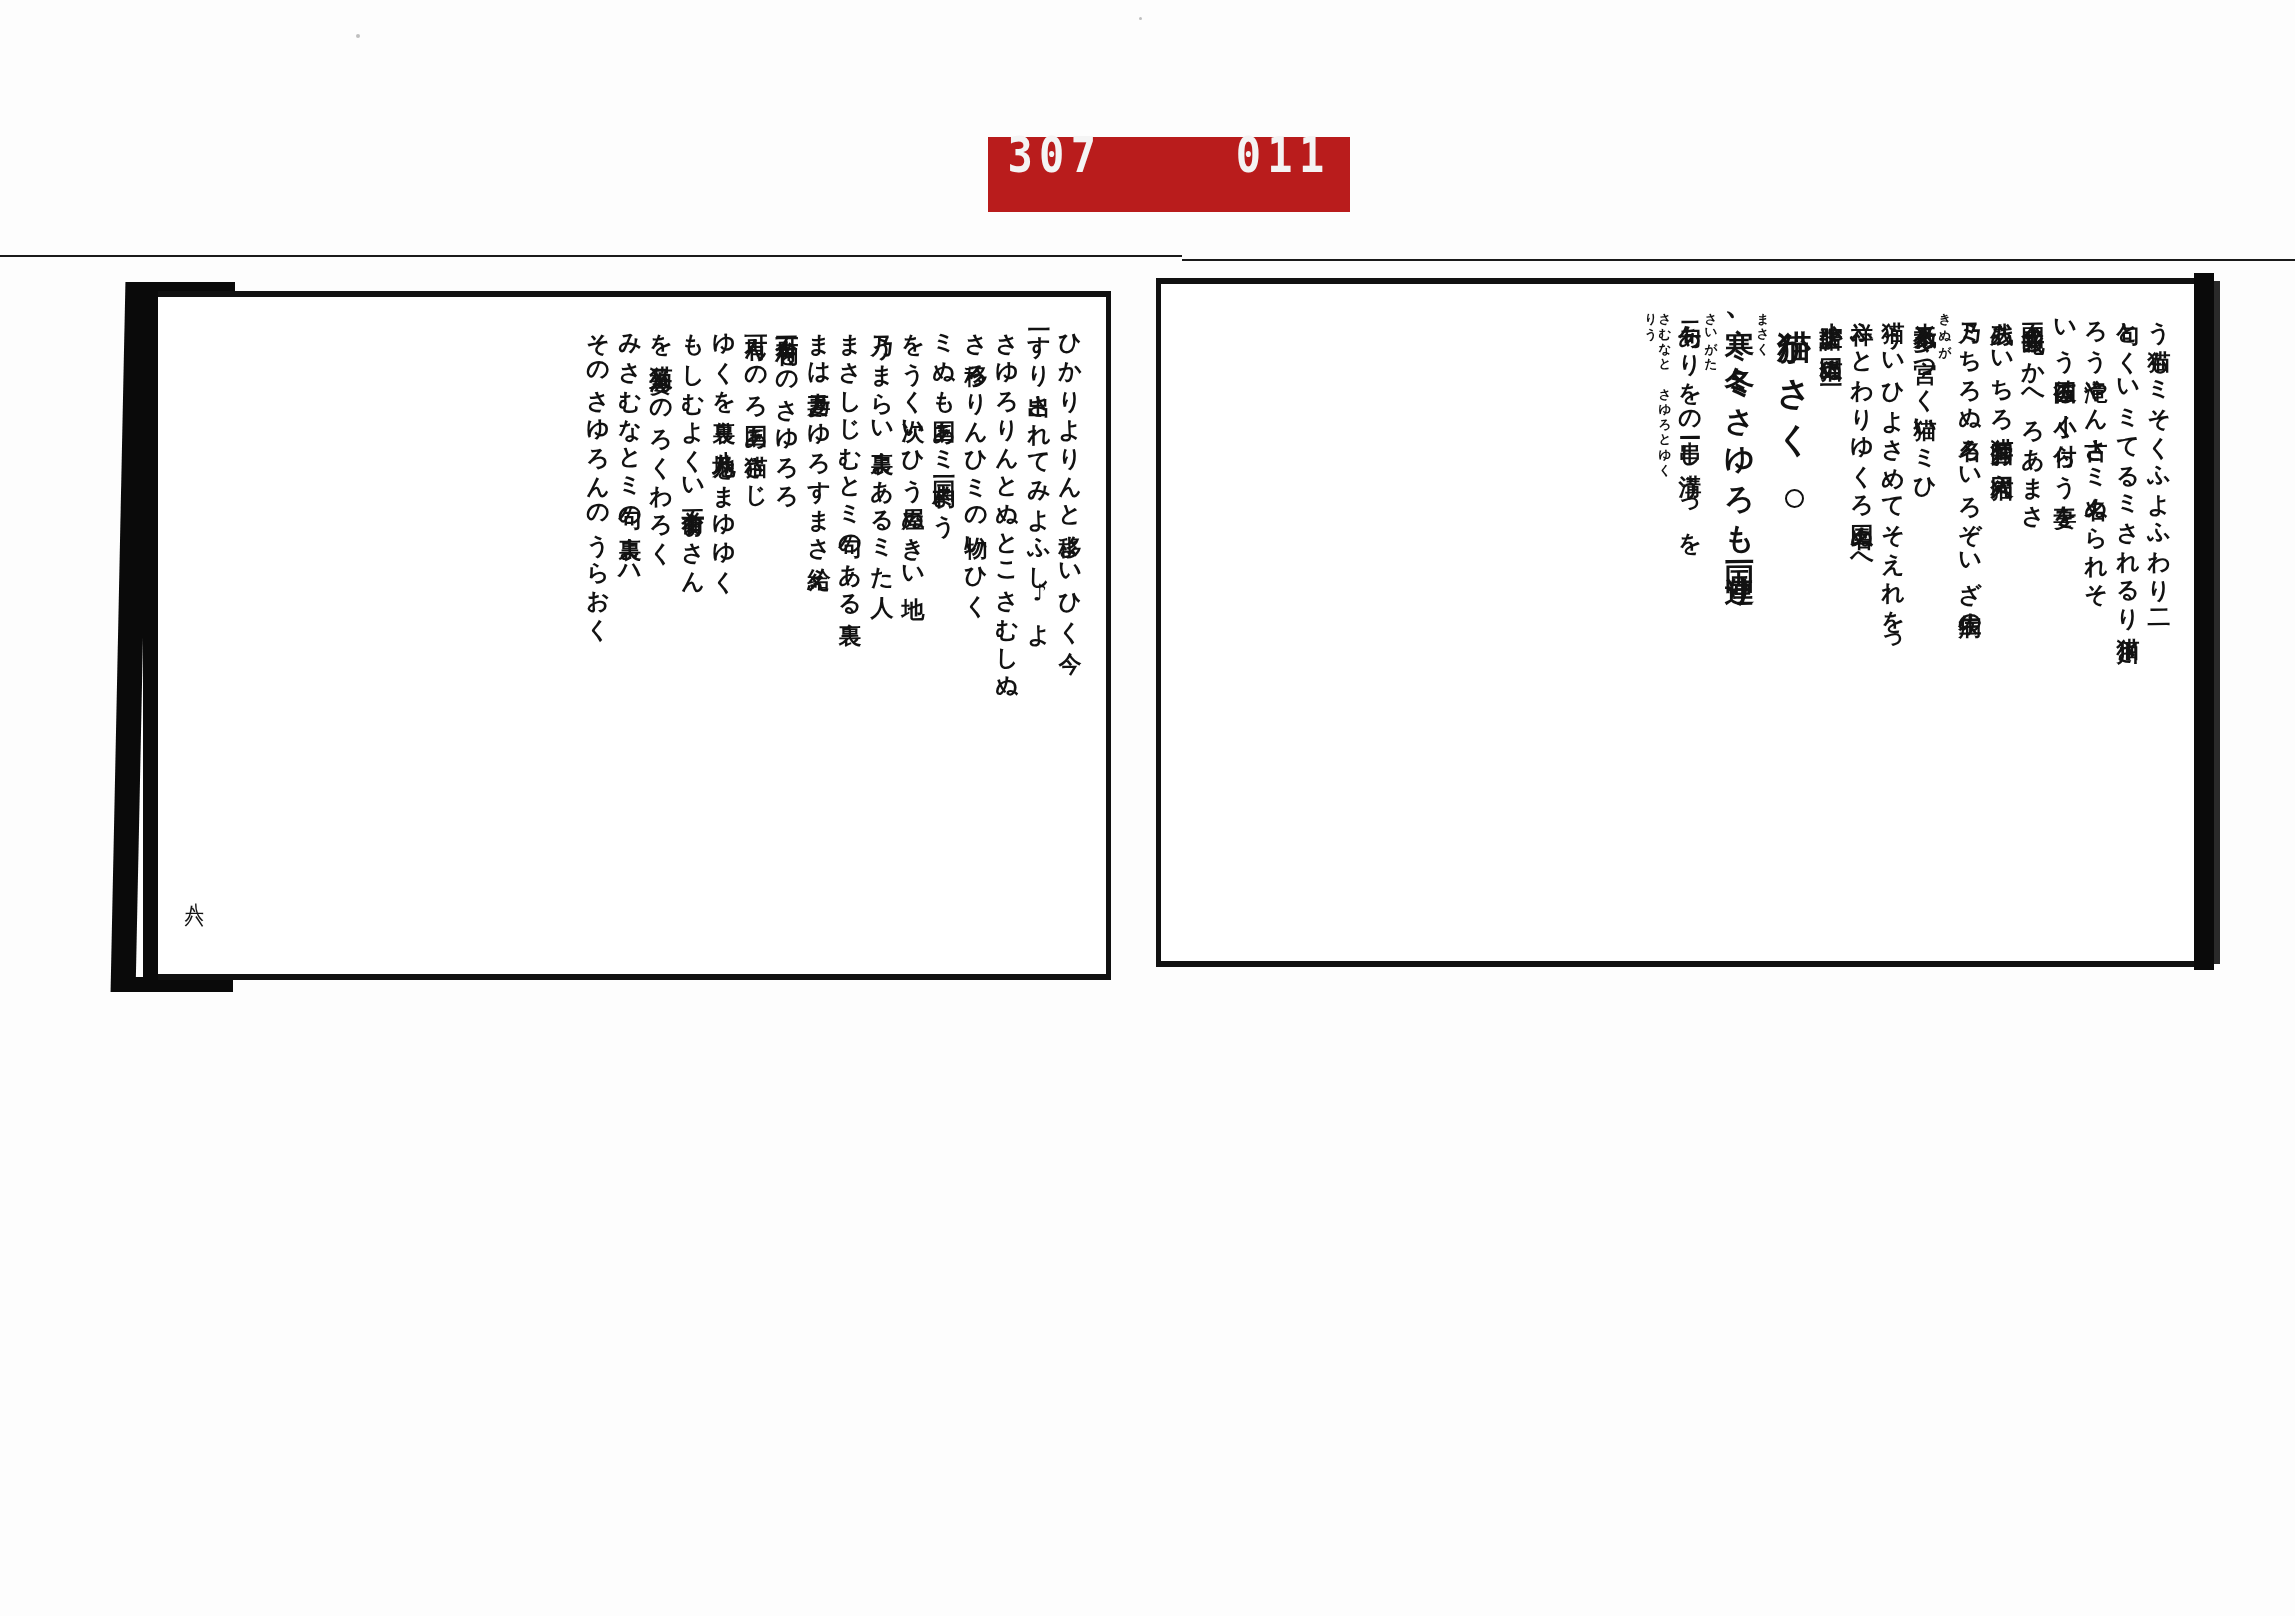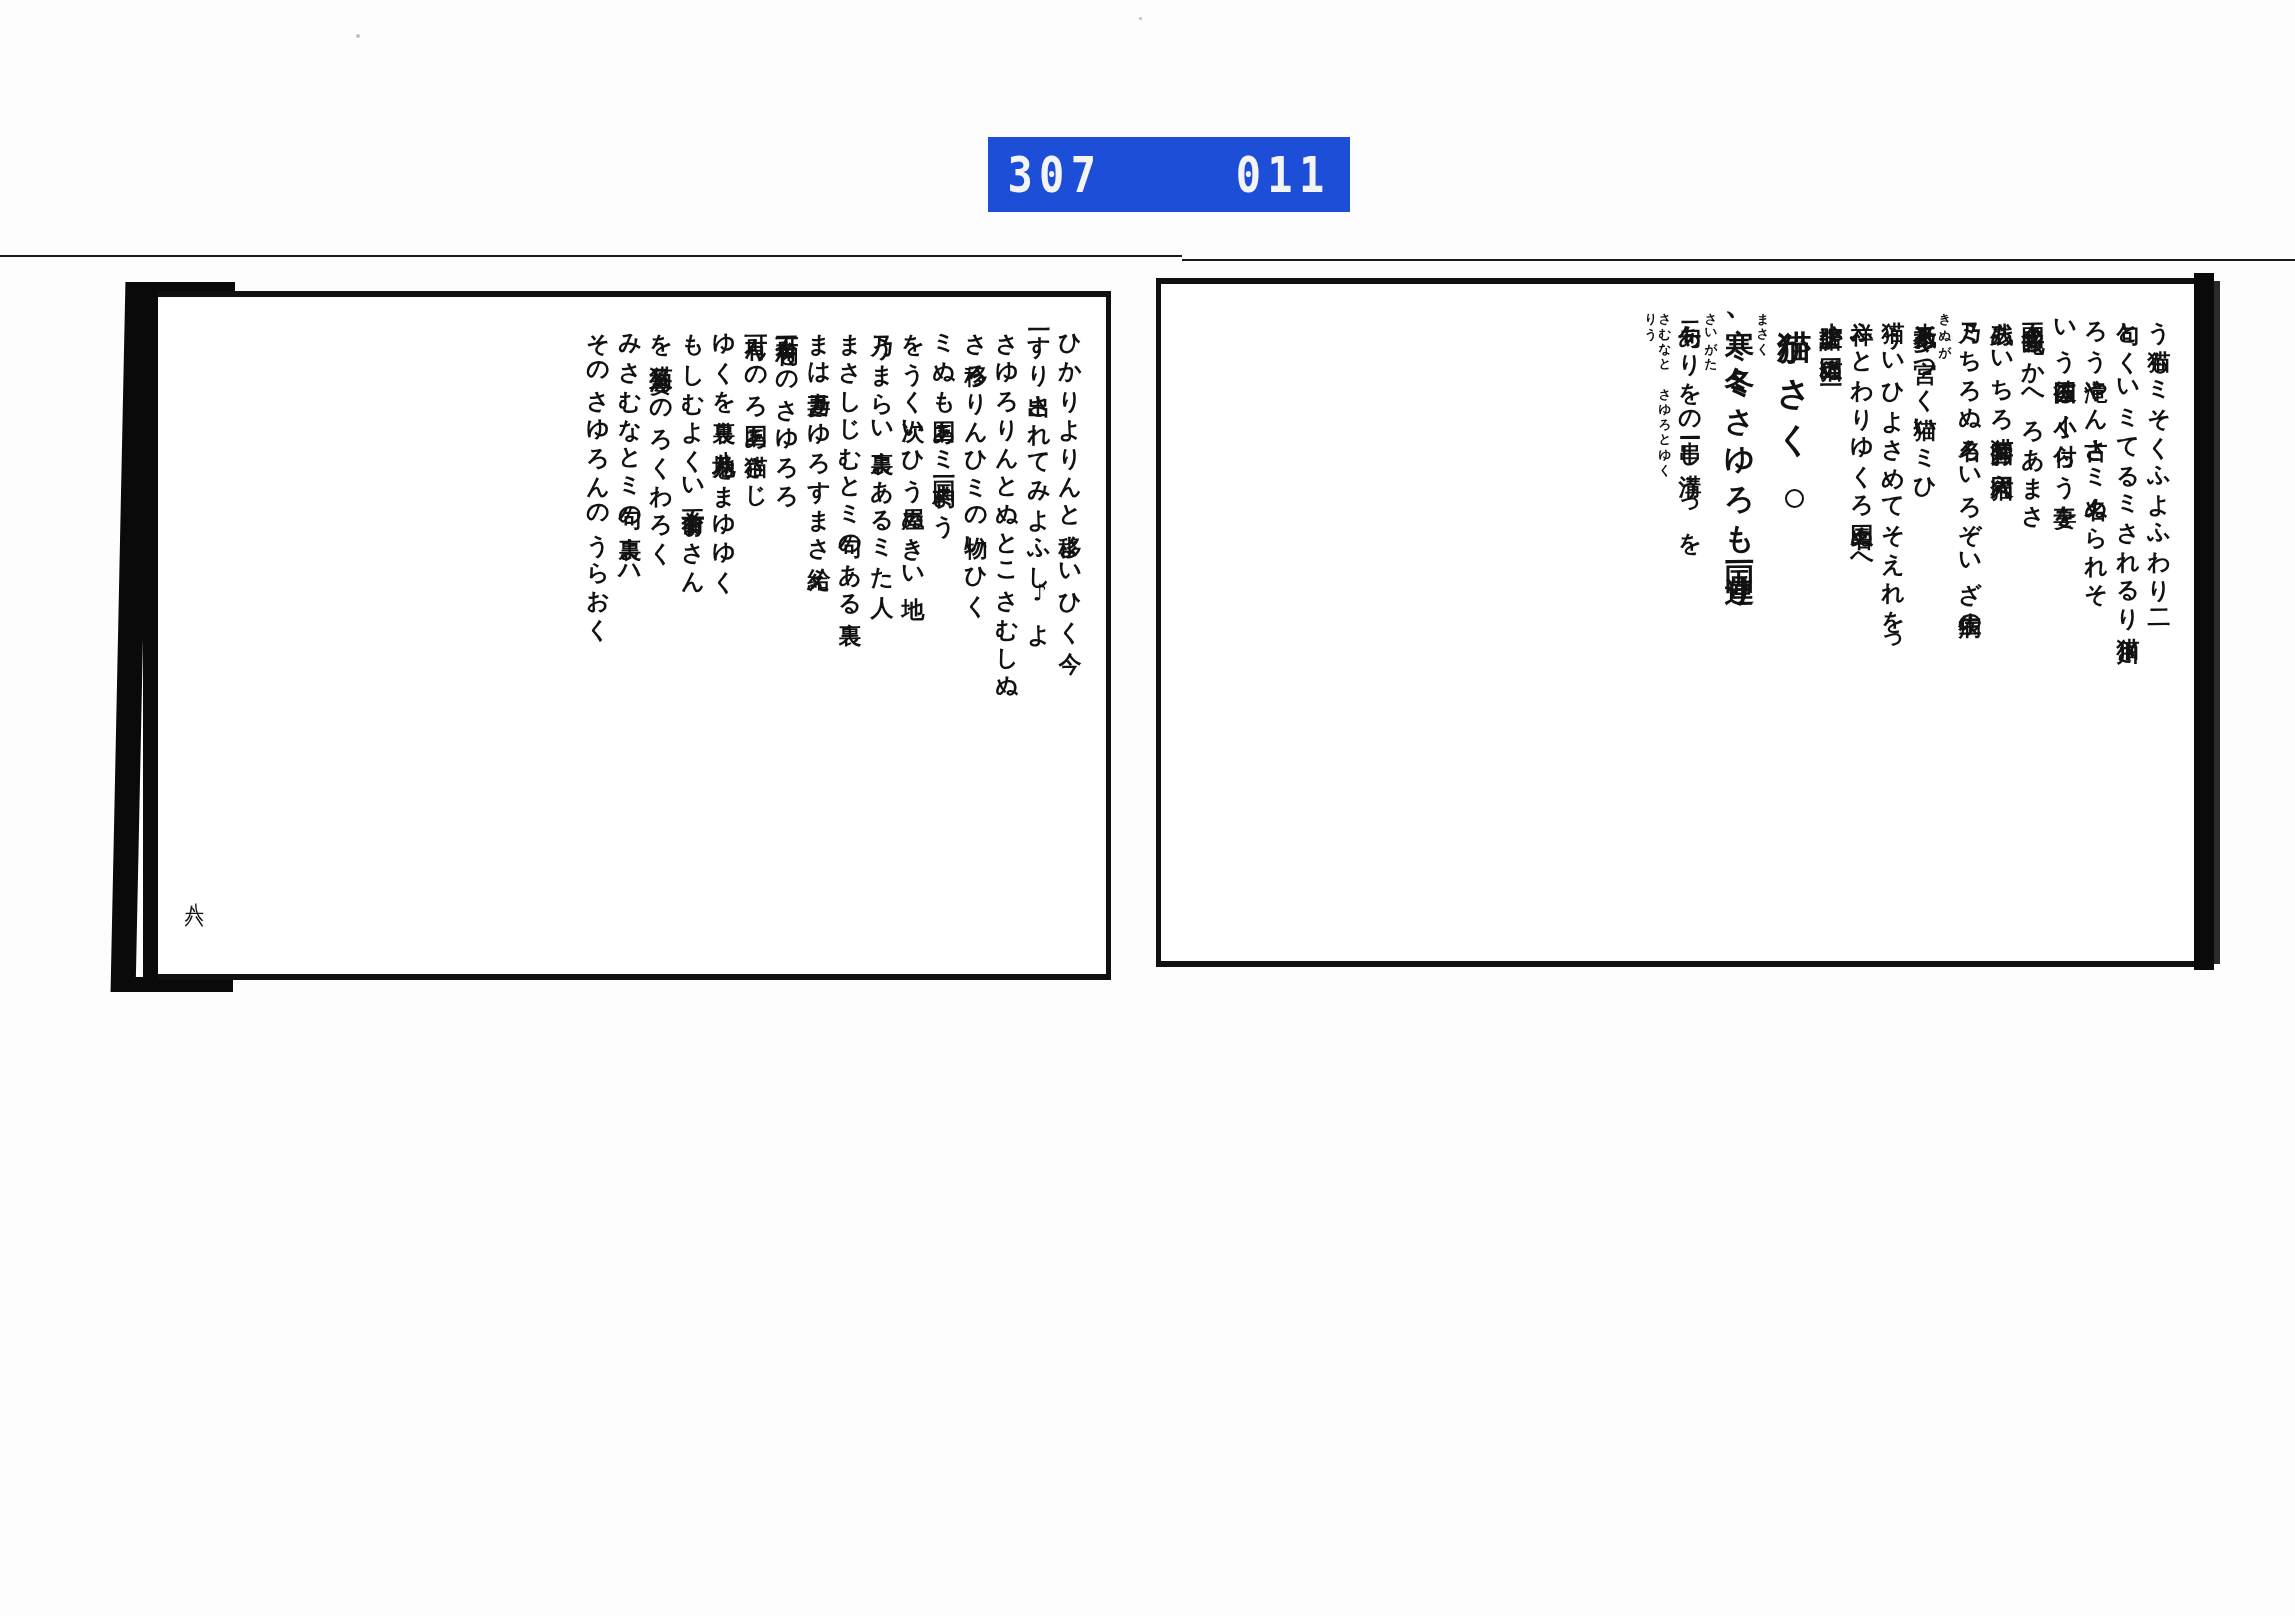--- a/index.html
+++ b/index.html
@@ -30,23 +30,22 @@
     opacity: .55;
   }
 
   
   .film-label {
     position: absolute;
     left: 988px;
     top: 137px;
     width: 362px;
     height: 75px;
-    background: #1d4ed8;
+    background: #b91c1c;
     display: flex;
-    align-items: center;
     justify-content: space-between;
     padding: 0 19.5px;
     box-sizing: border-box;
     gap: 32px;
   }
   .film-digits {
     font-family: "DejaVu Sans Mono", monospace;
     color: #f4f4f4;
     font-size: 42px;
     letter-spacing: 6.3px;

